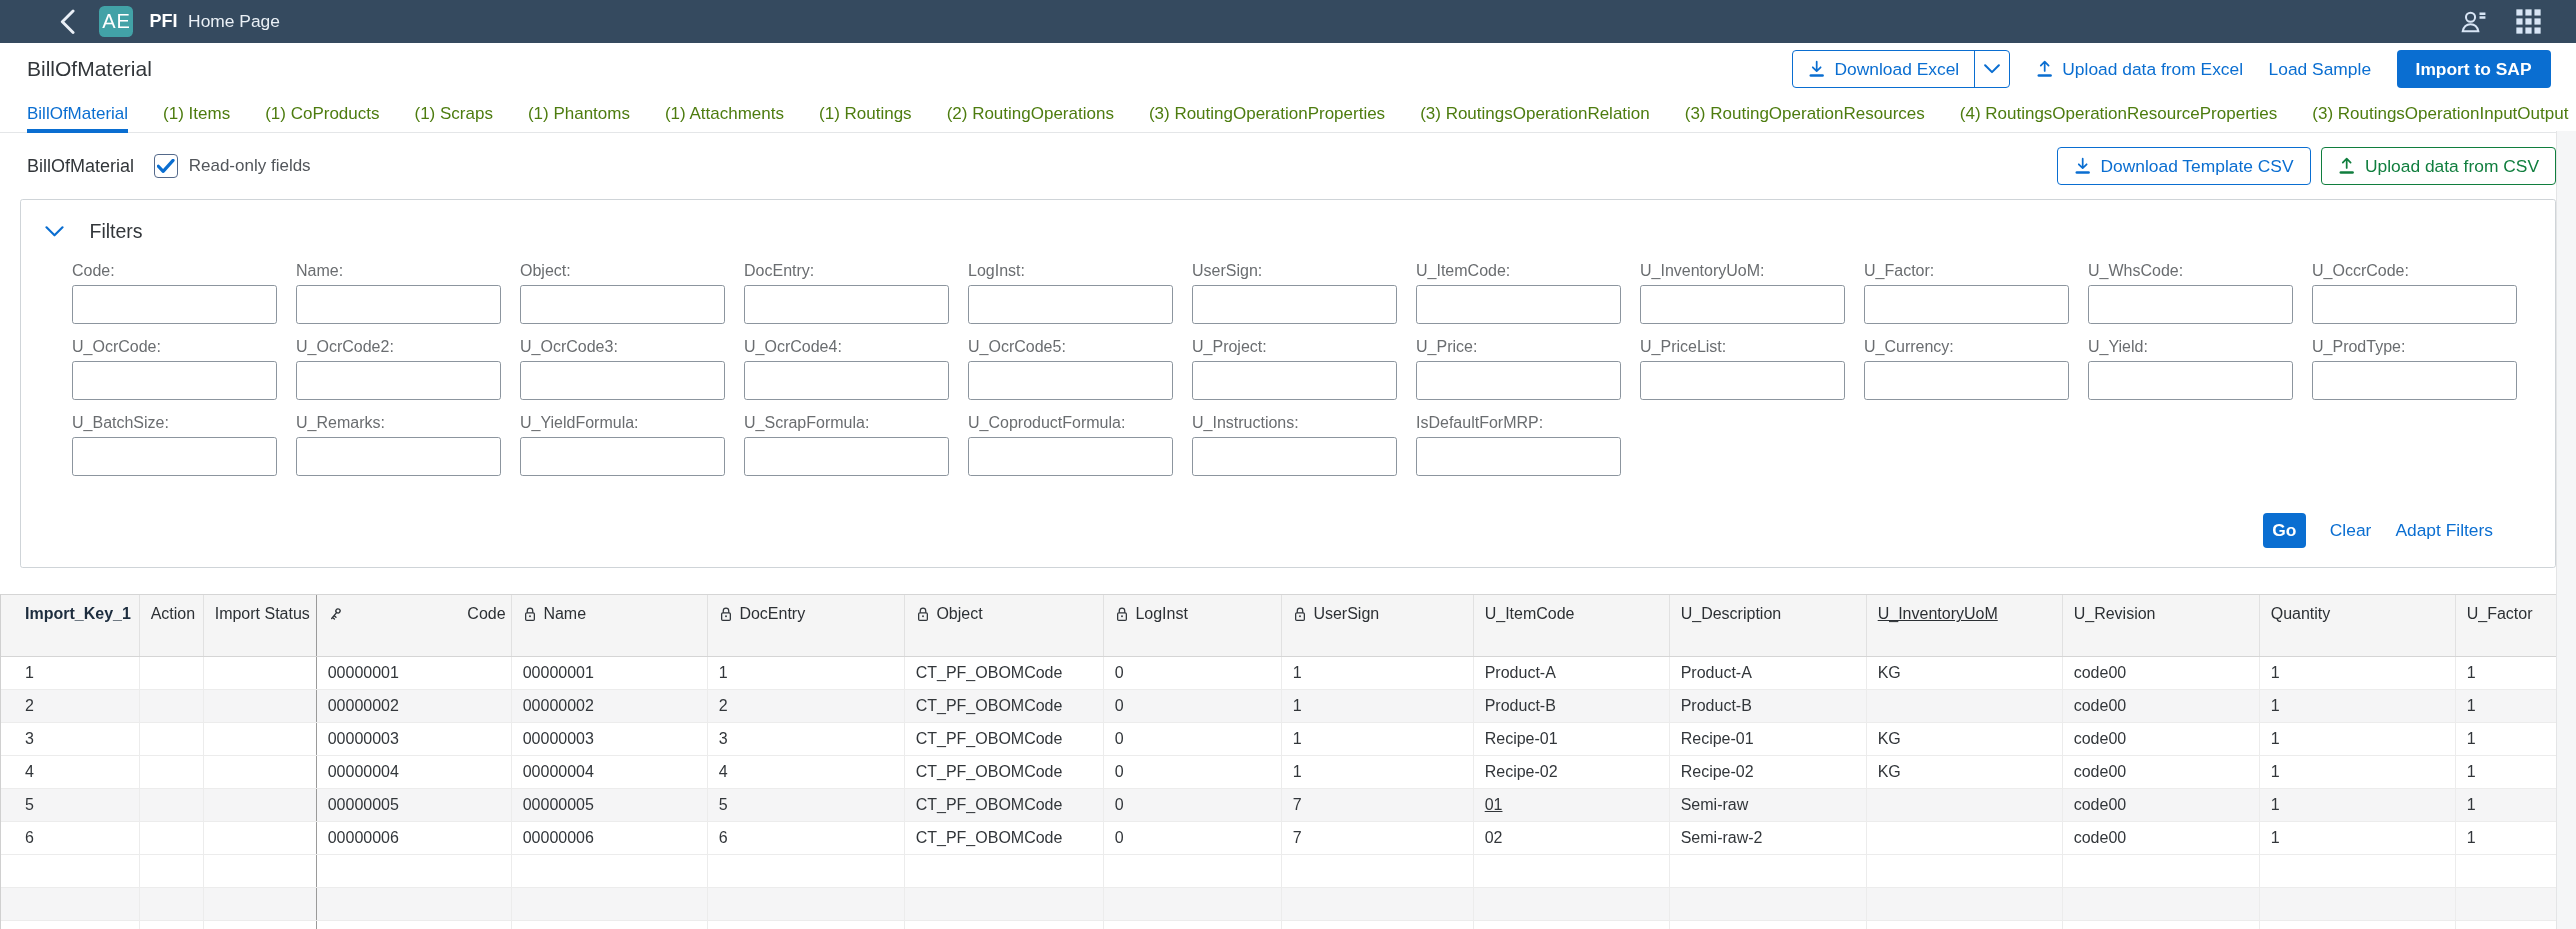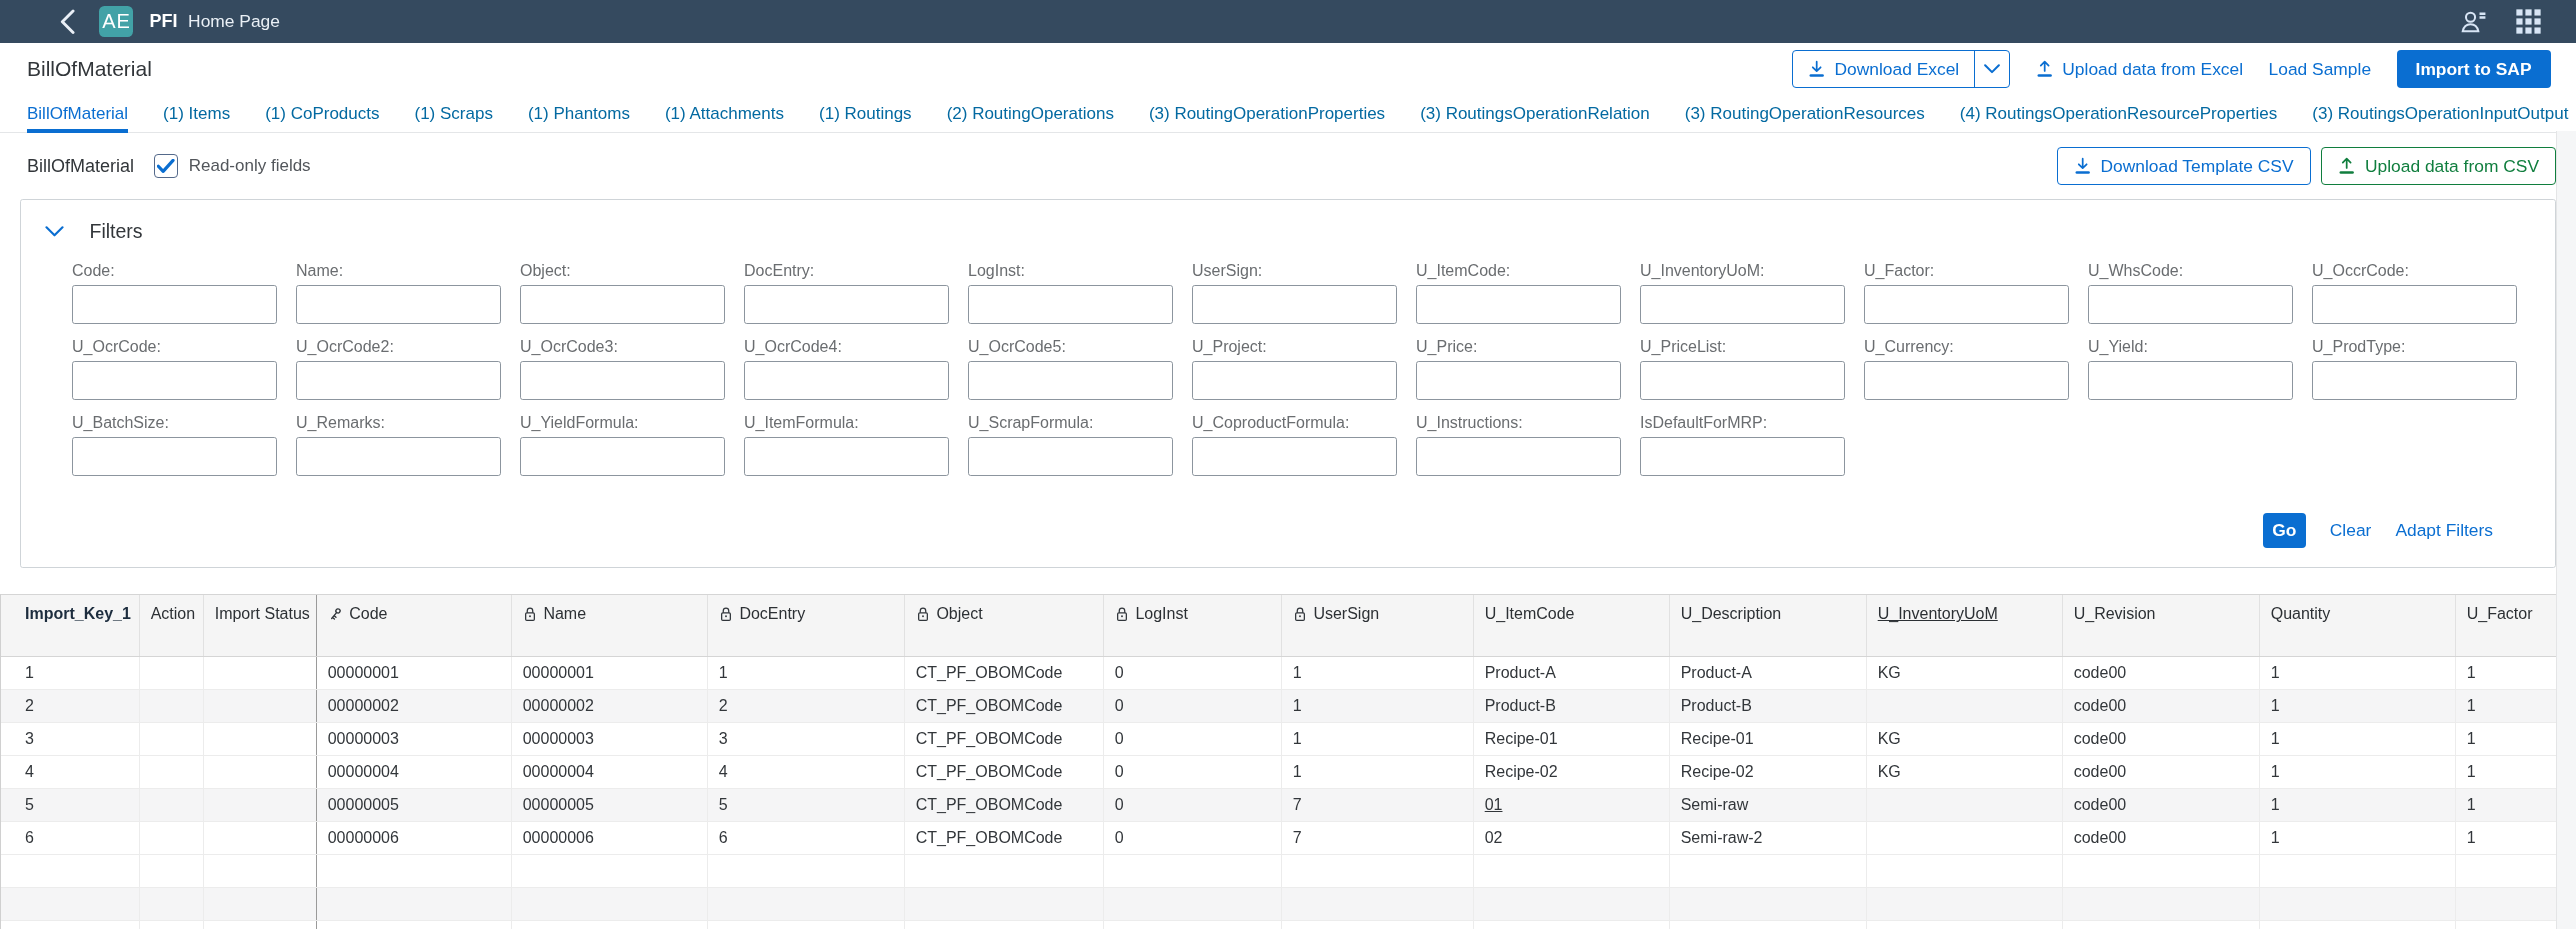--- a/index.html
+++ b/index.html
@@ -34,21 +34,21 @@
   .page-title { font-size: 21px; font-weight: 400; color: #32363a; margin-right: auto; }
   .toolbar { display: flex; align-items: center; gap: 25.5px; }
   .split-btn { display: flex; align-items: stretch; height: 38px; border: 0.7px solid #0a6ed1; border-radius: 4px; color: #0a6ed1; background: #fff; }
   .split-main { display: flex; align-items: center; gap: 9.4px; padding: 0 14.8px; font-size: 17.4px; cursor: pointer; }
   .split-chev { width: 35px; border-left: 0.7px solid #0a6ed1; display: flex; align-items: center; justify-content: center; cursor: pointer; }
   .text-btn { display: flex; align-items: center; gap: 9.4px; color: #0a6ed1; font-size: 17.4px; background: none; border: none; cursor: pointer; font-family: inherit; }
   .primary-btn { height: 38px; padding: 0 19px; border: none; border-radius: 4px; background: #0a6ed1; color: #fff; font-size: 17.4px; font-weight: bold; cursor: pointer; font-family: inherit; }
 
   
   .tabbar { height: 38px; display: flex; gap: 35px; padding: 0 27px; border-bottom: 1.3px solid #e4e6e8; }
-  .tab { position: relative; display: flex; align-items: center; font-size: 17px; color: #0369a1; cursor: pointer; white-space: nowrap; }
+  .tab { position: relative; display: flex; align-items: center; font-size: 17px; color: #4d7c0f; cursor: pointer; white-space: nowrap; }
   .tab.active { color: #0a6ed1; }
   .tab.active::after { content:""; position: absolute; left: 0; right: 0; bottom: -1.3px; height: 4px; background: #0a6ed1; }
 
   
   .section-row { height: 66px; display: flex; align-items: center; padding: 0 20px 0 27px; }
   .section-title { font-size: 18px; color: #32363a; }
   .checkbox { margin-left: 20px; width: 24px; height: 24px; border: 1.3px solid #54698a; border-radius: 4px; background: #fff; display: flex; align-items: center; justify-content: center; cursor: pointer; }
   .cb-label { margin-left: 10.7px; font-size: 17px; color: #52565b; }
   .csv-btns { margin-left: auto; display: flex; gap: 10.7px; }
   .outline-btn { height: 38px; padding: 0 16px; border-radius: 4px; background: #fff; font-size: 17.4px; display: flex; align-items: center; gap: 9.4px; cursor: pointer; font-family: inherit; }
@@ -218,21 +218,20 @@
       <div class="field"><div class="f-label">U_OcrCode5:</div><input class="f-input" type="text" style=""></div>
       <div class="field"><div class="f-label">U_Project:</div><input class="f-input" type="text" style=""></div>
       <div class="field"><div class="f-label">U_Price:</div><input class="f-input" type="text" style=""></div>
       <div class="field"><div class="f-label">U_PriceList:</div><input class="f-input" type="text" style=""></div>
       <div class="field"><div class="f-label">U_Currency:</div><input class="f-input" type="text" style=""></div>
       <div class="field"><div class="f-label">U_Yield:</div><input class="f-input" type="text" style=""></div>
       <div class="field"><div class="f-label">U_ProdType:</div><input class="f-input" type="text" style=""></div>
       <div class="field"><div class="f-label">U_BatchSize:</div><input class="f-input" type="text" style=""></div>
       <div class="field"><div class="f-label">U_Remarks:</div><input class="f-input" type="text" style=""></div>
       <div class="field"><div class="f-label">U_YieldFormula:</div><input class="f-input" type="text" style=""></div>
-      <div class="field"><div class="f-label">U_ItemFormula:</div><input class="f-input" type="text" style=""></div>
       <div class="field"><div class="f-label">U_ScrapFormula:</div><input class="f-input" type="text" style=""></div>
       <div class="field"><div class="f-label">U_CoproductFormula:</div><input class="f-input" type="text" style=""></div>
       <div class="field"><div class="f-label">U_Instructions:</div><input class="f-input" type="text" style=""></div>
       <div class="field"><div class="f-label">IsDefaultForMRP:</div><input class="f-input" type="text" style=""></div>
     </div>
   <div class="filters-footer">
     <button class="go-btn">Go</button>
     <button class="link-btn">Clear</button>
     <button class="link-btn">Adapt Filters</button>
   </div>
@@ -242,21 +241,21 @@
     <div class="t-header">
       <div class="h-cell first" style="width: 139px;">
         <span>Import_Key_1</span>
       </div>
       <div class="h-cell" style="width: 64px;">
         <span>Action</span>
       </div>
       <div class="h-cell divider" style="width: 113px;">
         <span>Import Status</span>
       </div>
-      <div class="h-cell" style="width: 195px;">
+      <div class="h-cell" style="width: 195px; justify-content: space-between;">
         <span class="hicon"><svg width="14.8" height="16" viewBox="0 0 14 14" fill="none" stroke="#30353a" stroke-width="1.25" stroke-linecap="round">
             <g transform="rotate(40 7 7)">
               <circle cx="7" cy="3.2" r="2"></circle>
               <path d="M7 5.3v7.2M7 9h2.4M7 11.3h2.4"></path>
             </g>
           </svg></span>
         <span>Code</span>
       </div>
       <div class="h-cell" style="width: 196px;">
         <span class="hicon"><svg width="14" height="16" viewBox="0 0 12 14" fill="none" stroke="#30353a" stroke-width="1.1">

